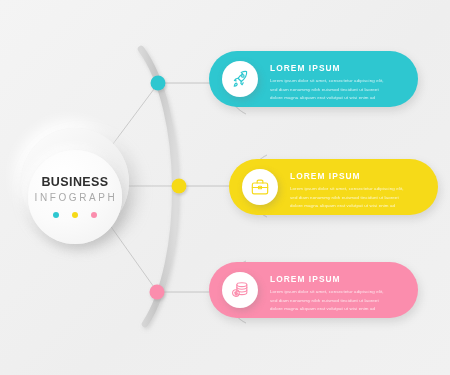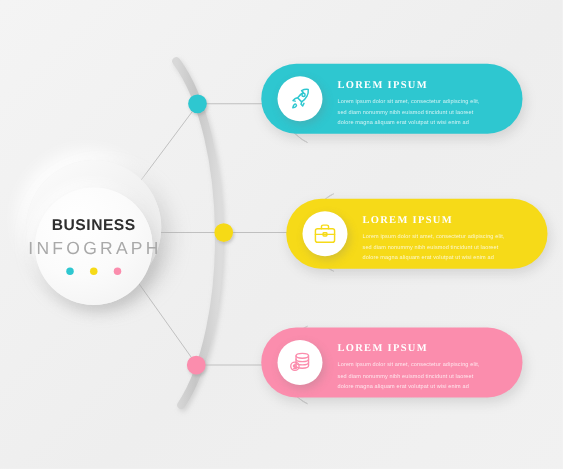--- a/index.html
+++ b/index.html
@@ -55,21 +55,21 @@
     justify-content: center;
   }
   #center-title {
     font-size: 12.5px;
     font-weight: bold;
     color: #2f2f2f;
     letter-spacing: 0.4px;
     line-height: 1;
   }
   #center-subtitle {
-    font-size: 14px;
+    font-size: 10px;
     color: #a9a9a9;
     letter-spacing: 2.6px;
     margin-top: 4px;
     line-height: 1;
     padding-left: 2px;
   }
   #center-dots {
     display: flex;
     gap: 13px;
     margin-top: 9px;
@@ -99,21 +99,20 @@
   .card-text {
     position: absolute;
   }
   .card-title {
     font-size: 8.4px;
     font-weight: bold;
     color: #ffffff;
     letter-spacing: 1.05px;
     line-height: 1;
     white-space: nowrap;
-    font-family: Liberation Serif, serif;
   }
   .card-body {
     font-size: 4.4px;
     color: rgba(255,255,255,0.80);
     line-height: 1.85;
     letter-spacing: 0.12px;
     margin-top: 5px;
     width: 118px;
   }
   

